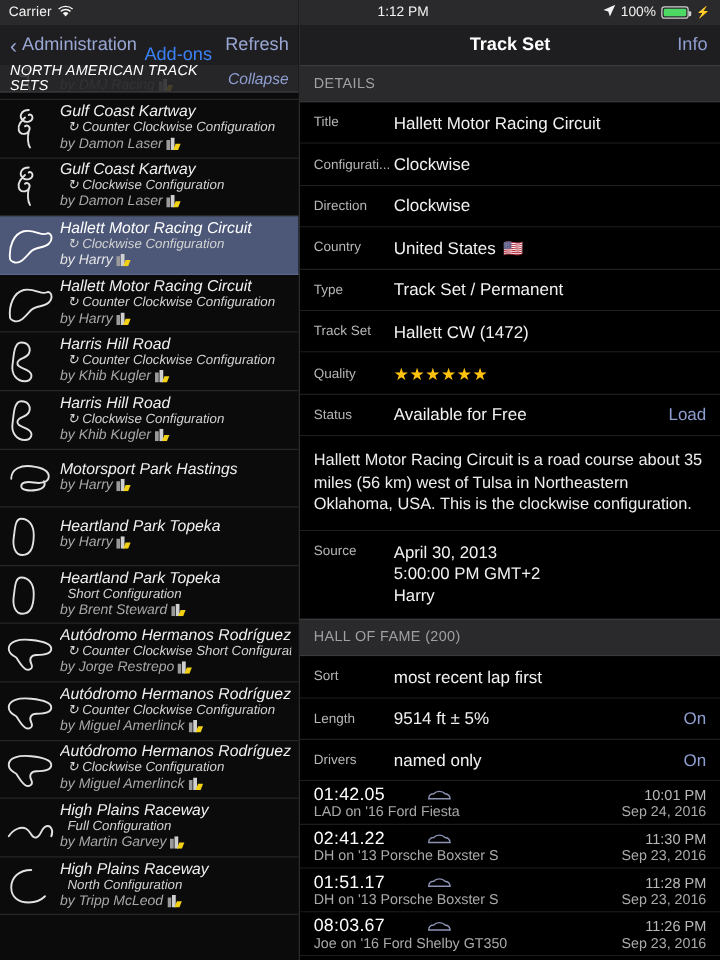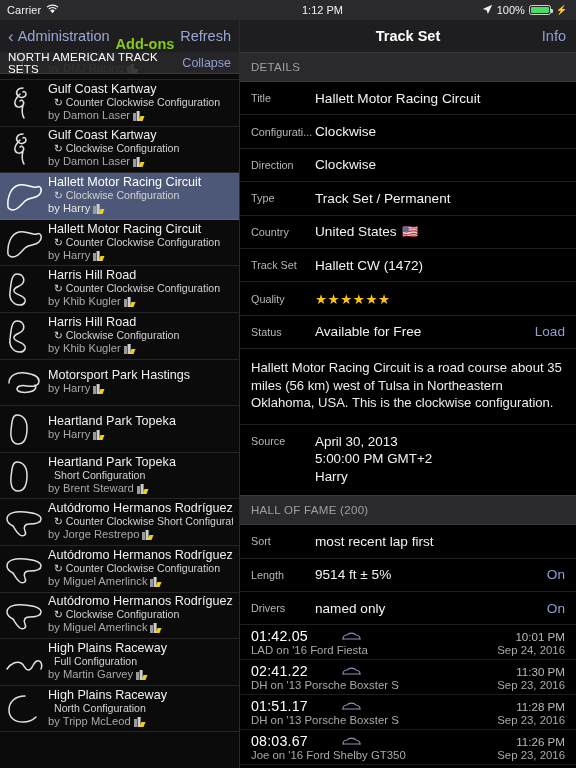--- a/index.html
+++ b/index.html
@@ -22,24 +22,24 @@
     padding:0 7px; color:#f2f2f2; font-size:11px; letter-spacing:.1px;
   }
   .statusbar .carrier{ font-size:11px; }
   .wifi-ic{ margin-left:5px; display:inline-block; }
   .navbar{
     height:32px; background:#1e1e20; display:flex; align-items:center;
     padding:0 8px; position:relative;
   }
   .nav-back{ display:flex; align-items:center; color:#9aa7d4; font-size:14.5px; }
   .nav-back .chev{ font-size:17px; margin-right:4px; line-height:1; color:#9aa7d4;}
-  .nav-title{ color:#84cc16; font-size:14.5px; font-weight:bold; margin-left:6px;margin-top:15px; }
+  .nav-title{ color:#3b82f6; font-size:14.5px; font-weight:normal; margin-left:6px;margin-top:15px; }
   .nav-refresh{ margin-left:auto; color:#9aa7d4; font-size:14.5px; }
 
-  .list-wrap{ position:relative; height:716px; overflow:hidden; }
+  .list-wrap{ position:relative; height:716px; overflow:hidden;font-style:italic; }
 
   .section-head{
     position:absolute; top:0; left:0; right:0; height:22px; z-index:5;
     background:rgba(42,42,45,.88);
     display:flex; align-items:center; padding:0 8px;
     border-bottom:1px solid #3a3a3c;
   }
   .section-head .sh-title{ color:#fff; font-size:11.5px; letter-spacing:.2px; }
   .section-head .sh-action{ margin-left:auto; color:#8f9ed0; font-size:12.5px; }
 
@@ -428,26 +428,26 @@
         </div>
         <div class="d-row">
           <div class="d-label">Configurati...</div>
           <div class="d-val">Clockwise</div>
         </div>
         <div class="d-row">
           <div class="d-label">Direction</div>
           <div class="d-val">Clockwise</div>
         </div>
         <div class="d-row">
+          <div class="d-label">Country</div>
+          <div class="d-val">United States<span class="flag">🇺🇸</span></div>
+        </div>
+        <div class="d-row">
           <div class="d-label">Type</div>
           <div class="d-val">Track Set / Permanent</div>
-        </div>
-        <div class="d-row">
-          <div class="d-label">Country</div>
-          <div class="d-val">United States<span class="flag">🇺🇸</span></div>
         </div>
         <div class="d-row">
           <div class="d-label">Track Set</div>
           <div class="d-val">Hallett CW (1472)</div>
         </div>
       </div>
 
     <div class="d-row">
       <div class="d-label">Quality</div>
       <div class="d-val">

